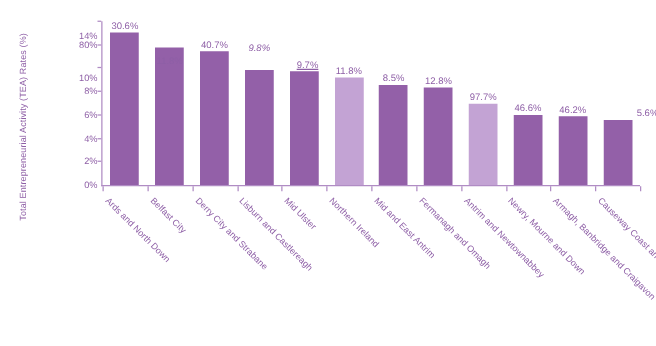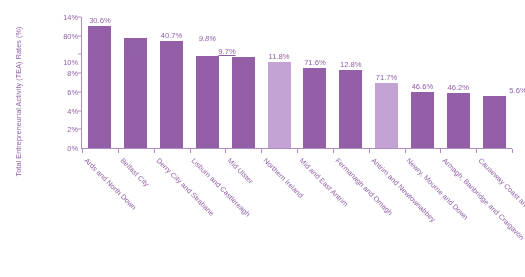--- a/index.html
+++ b/index.html
@@ -134,21 +134,21 @@
   <div class="y-axis-title">Total Entrepreneurial Activity (TEA) Rates (%)</div>
 
   <div class="y-ticks-wrap">
       <div class="y-tick" style="top: 131px;">0%</div>
       <div class="y-tick" style="top: 112.286px;">2%</div>
       <div class="y-tick" style="top: 93.5714px;">4%</div>
       <div class="y-tick" style="top: 74.8571px;">6%</div>
       <div class="y-tick" style="top: 56.1429px;">8%</div>
       <div class="y-tick" style="top: 45px;">10%</div>
       <div class="y-tick" style="top: 18.7143px;">80%</div>
-      <div class="y-tick" style="top: 0px; text-align: center;">14%</div>
+      <div class="y-tick" style="top: 12px; text-align: center;">14%</div>
     </div>
 
   <div class="axis-y-line"></div>
   <div class="axis-x-line"></div>
 
   <div class="plot-area">
       <div class="bar bar-dark" style="left: 6.41667px; width: 23px; height: 121.643px;"></div>
       <div class="bar bar-dark" style="left: 42.25px; width: 23px; height: 110.414px;"></div>
       <div class="bar bar-dark" style="left: 78.0833px; width: 23px; height: 106.671px;"></div>
       <div class="bar bar-dark" style="left: 113.917px; width: 23px; height: 91.7px;"></div>
@@ -174,33 +174,33 @@
     <div class="x-label" style="left: 88.9167px;">Ards and North Down</div>
     <div class="bar-value" style="left: 113.75px; width: 44px; top: 53px;">11.8%</div>
     <div class="x-tick-mark" style="left: 117.833px;"></div>
     <div class="x-label" style="left: 124.75px;">Belfast City</div>
     <div class="bar-value" style="left: 149.583px; width: 44px; top: 40.3286px;">40.7%</div>
     <div class="x-tick-mark" style="left: 153.667px;"></div>
     <div class="x-label" style="left: 160.583px;">Derry City and Strabane</div>
     <div class="bar-value" style="left: 185.417px; width: 44px; top: 43px; font-style: italic;">9.8%</div>
     <div class="x-tick-mark" style="left: 189.5px;"></div>
     <div class="x-label" style="left: 196.417px;">Lisburn and Castlereagh</div>
-    <div class="bar-value" style="left: 205px; width: 44px; top: 56.2357px; text-decoration: underline;">9.7%</div>
+    <div class="bar-value" style="left: 224px; width: 44px; top: 56.2357px; text-decoration: underline;">9.7%</div>
     <div class="x-tick-mark" style="left: 225.333px;"></div>
     <div class="x-label" style="left: 232.25px;">Mid Ulster</div>
     <div class="bar-value" style="left: 257.083px; width: 44px; top: 60.9143px;">11.8%</div>
     <div class="x-tick-mark" style="left: 261.167px;"></div>
     <div class="x-label" style="left: 268.083px;">Northern Ireland</div>
-    <div class="bar-value" style="left: 292.917px; width: 44px; top: 67.4643px;">71.6%</div>
+    <div class="bar-value" style="left: 292.917px; width: 44px; top: 67.4643px;">8.5%</div>
     <div class="x-tick-mark" style="left: 297px;"></div>
     <div class="x-label" style="left: 303.917px;">Mid and East Antrim</div>
     <div class="bar-value" style="left: 328.75px; width: 44px; top: 69.3357px;">12.8%</div>
     <div class="x-tick-mark" style="left: 332.833px;"></div>
     <div class="x-label" style="left: 339.75px;">Fermanagh and Omagh</div>
-    <div class="bar-value" style="left: 364.583px; width: 44px; top: 82.4357px;">71.7%</div>
+    <div class="bar-value" style="left: 364.583px; width: 44px; top: 82.4357px;">97.7%</div>
     <div class="x-tick-mark" style="left: 368.667px;"></div>
     <div class="x-label" style="left: 375.583px;">Antrim and Newtownabbey</div>
     <div class="bar-value" style="left: 400.417px; width: 44px; top: 90.8571px;">46.6%</div>
     <div class="x-tick-mark" style="left: 404.5px;"></div>
     <div class="x-label" style="left: 411.417px;">Newry, Mourne and Down</div>
     <div class="bar-value" style="left: 436.25px; width: 44px; top: 91.7929px;">46.2%</div>
     <div class="x-tick-mark" style="left: 440.333px;"></div>
     <div class="x-label" style="left: 447.25px;">Armagh, Banbridge and Craigavon</div>
     <div class="bar-value" style="left: 496px; width: 44px; top: 94.6px;">5.6%</div>
     <div class="x-tick-mark" style="left: 476.167px;"></div>

